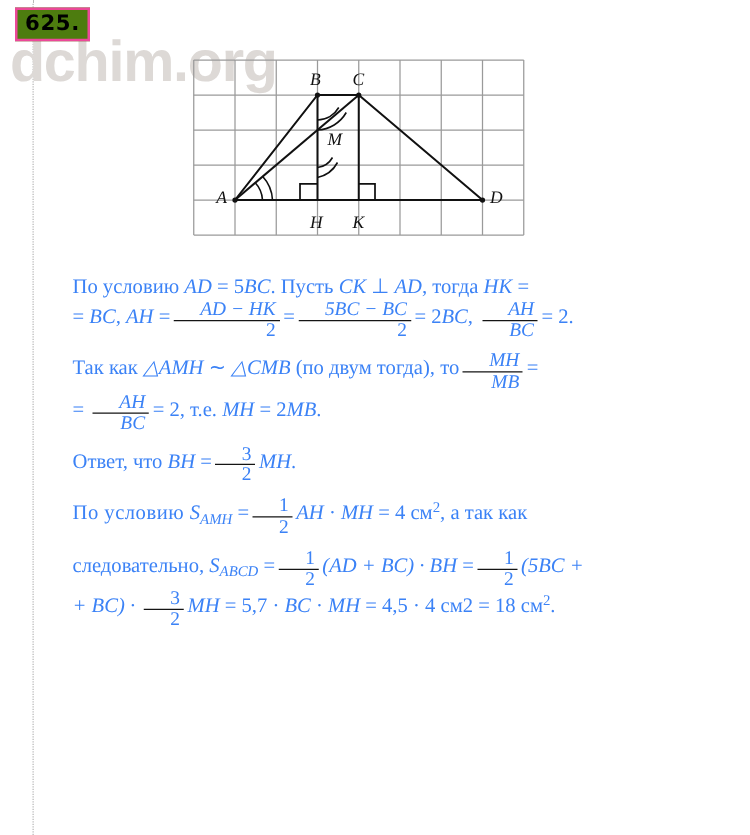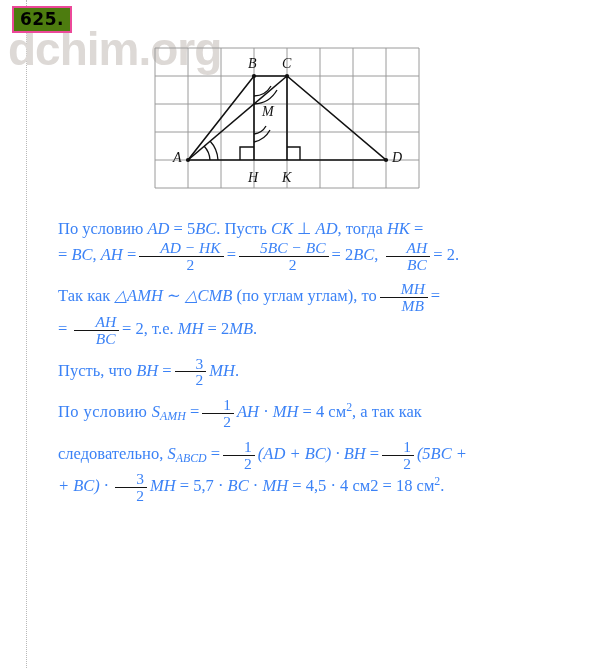--- a/index.html
+++ b/index.html
@@ -77,21 +77,21 @@
     line-height: 1.32;
     margin: 0 0 9px 0;
     color: #3b82f6;
   }
   .para.indent { text-indent: 18px; }
   .line { display: block; white-space: nowrap; }
   i.it { font-style: italic; }
   .frac {
     display: inline-block;
     vertical-align: -0.62em;
-    text-align: center;
+    text-align: right;
     margin: 0 3px;
     line-height: 1.02;
   }
   .frac .num { display: block; padding: 0 3px; font-size: 15.5px;}
   .frac .den { display: block; border-top: 1.3px solid #141414; padding: 0 3px; font-size: 15.5px;}
   .sub { font-size: 0.72em; vertical-align: -0.28em; font-style: italic; text-align: right; }
   .sup { font-size: 0.72em; vertical-align: 0.48em; }
   .ans { font-size: 16.5px; }
   .spaced { letter-spacing: 0.4px; }
 </style>
@@ -172,30 +172,30 @@
       <span class="line">
         <span>По условию </span><i class="it">AD</i><span> = 5</span><i class="it">BC</i><span>. Пусть </span><i class="it">CK</i><span> ⊥ </span><i class="it">AD</i><span>, тогда </span><i class="it">HK</i><span> =</span>
       </span>
       <span class="line">
         <span>= </span><i class="it">BC</i><span>, </span><i class="it">AH</i><span> =</span><span class="frac"><i class="num it">AD − HK</i><span class="den">2</span></span><span>=</span><span class="frac"><i class="num it">5BC − BC</i><span class="den">2</span></span><span>= 2</span><i class="it">BC</i><span>, </span><span class="frac"><i class="num it">AH</i><i class="den it">BC</i></span><span>= 2.</span>
       </span>
     </p>
 
     <p class="para indent">
       <span class="line">
-        <span>Так как </span><i class="it">△AMH</i><span> ∼ </span><i class="it">△CMB</i><span> (по углам углам), то</span><span class="frac"><i class="num it">MH</i><i class="den it">MB</i></span><span>=</span>
+        <span>Так как </span><i class="it">△AMH</i><span> ∼ </span><i class="it">△CMB</i><span> (по двум тогда), то</span><span class="frac"><i class="num it">MH</i><i class="den it">MB</i></span><span>=</span>
       </span>
       <span class="line">
         <span>= </span><span class="frac"><i class="num it">AH</i><i class="den it">BC</i></span><span>= 2, т.е. </span><i class="it">MH</i><span> = 2</span><i class="it">MB</i><span>.</span>
       </span>
     </p>
 
     <p class="para indent">
       <span class="line">
-        <span>Пусть, что </span><i class="it">BH</i><span> =</span><span class="frac"><span class="num">3</span><span class="den">2</span></span><i class="it">MH</i><span>.</span>
+        <span>Ответ, что </span><i class="it">BH</i><span> =</span><span class="frac"><span class="num">3</span><span class="den">2</span></span><i class="it">MH</i><span>.</span>
       </span>
     </p>
 
     <p class="para indent">
       <span class="line">
         <span class="spaced">По условию </span><i class="it">S</i><span class="sub">AMH</span><span> =</span><span class="frac"><span class="num">1</span><span class="den">2</span></span><i class="it">AH</i><span> · </span><i class="it">MH</i><span> = 4 см</span><span class="sup">2</span><span>, а так как</span>
       </span>
     </p>
 
     <p class="para indent">

